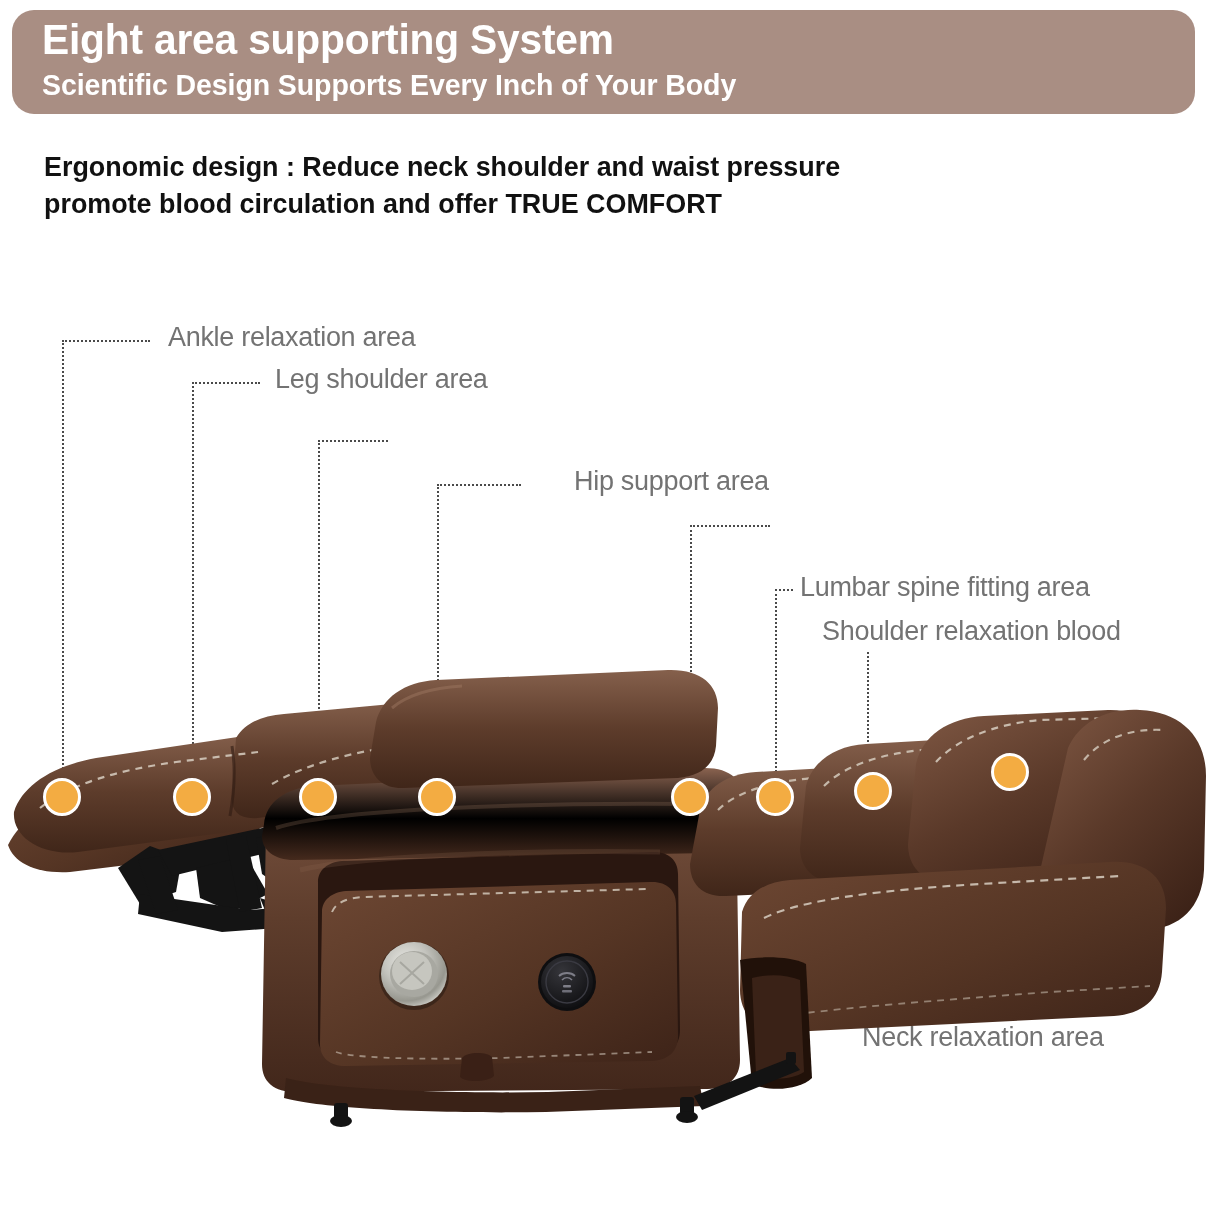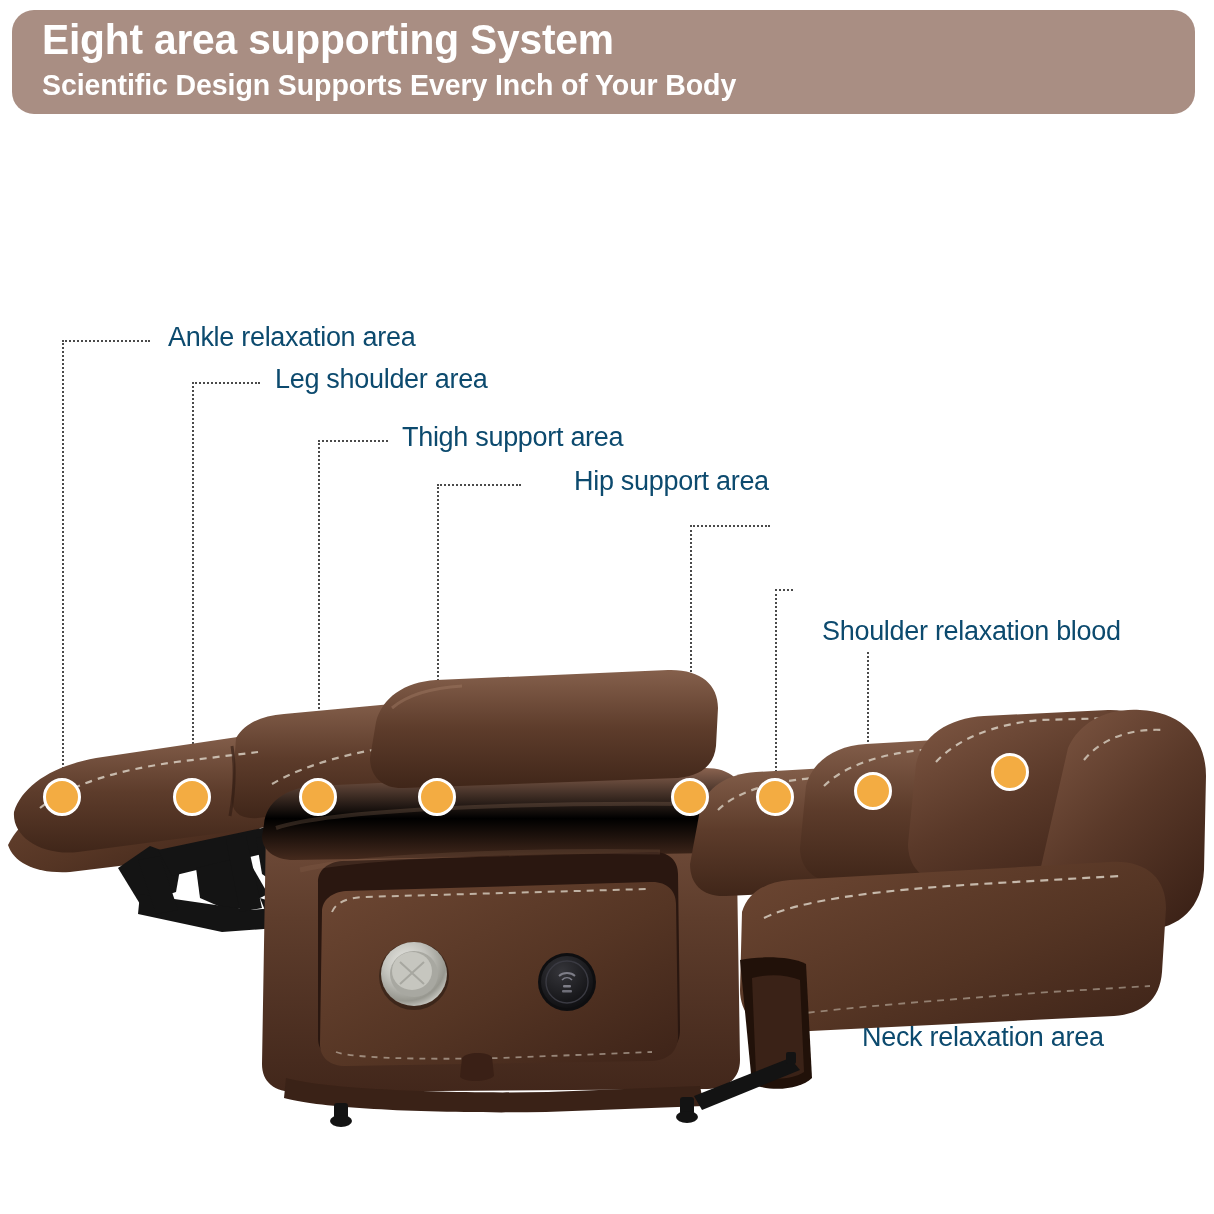--- a/index.html
+++ b/index.html
@@ -67,21 +67,21 @@
     font-weight: bold;
     line-height: 37px;
     white-space: nowrap;
     transform: scaleX(0.96);
     transform-origin: left center;
   }
 
   
   .callout {
     position: absolute;
-    color: #0c4a6e;
+    color: #737373;
     font-family: "Liberation Sans", sans-serif;
     font-size: 27px;
     line-height: 30px;
     white-space: nowrap;
     letter-spacing: -0.3px;
   }
 
   
   .leader-h {
     position: absolute;
@@ -120,20 +120,24 @@
 </head>
 <body>
 
 <div id="page">
 
   <div id="banner">
     <div id="banner-title">Eight area supporting System</div>
     <div id="banner-subtitle">Scientific Design Supports Every Inch of Your Body</div>
   </div>
 
+  <div id="intro">
+    <div class="line">Ergonomic design : Reduce neck shoulder and waist pressure</div>
+    <div class="line">promote blood circulation and offer TRUE COMFORT</div>
+  </div>
 
   <div id="chair">
     <svg width="1214" height="470" viewBox="0 0 1214 470" xmlns="http://www.w3.org/2000/svg">
       <defs>
         <linearGradient id="leatherMain" x1="0" y1="0" x2="0" y2="1">
           <stop offset="0%" stop-color="#7a5441"></stop>
           <stop offset="45%" stop-color="#5e3d2c"></stop>
           <stop offset="100%" stop-color="#42271b"></stop>
         </linearGradient>
         <linearGradient id="leatherSide" x1="0" y1="0" x2="1" y2="1">
@@ -297,22 +301,22 @@
 
   <div class="leader-h" style="left:775px; top:589px; width:18px;"></div>
   <div class="leader-v" style="left:775px; top:589px; height:199px;"></div>
 
   <div class="leader-v" style="left:867px; top:652px; height:130px;"></div>
 
   <div class="leader-v" style="left:1003px; top:810px; height:190px;"></div>
 
   <div class="callout" style="left:168px; top:322px;">Ankle relaxation area</div>
   <div class="callout" style="left:275px; top:364px;">Leg shoulder area</div>
-  <div class="callout" style="left:402px; top:422px;">Thigh support area</div>
   <div class="callout" style="left:536px; top:466px;margin-left:38px;">Hip support area</div>
+  <div class="callout" style="left:800px; top:572px;">Lumbar spine fitting area</div>
   <div class="callout" style="left:822px; top:616px;">Shoulder relaxation blood</div>
   <div class="callout" style="left:862px; top:1022px;">Neck relaxation area</div>
 
   <div class="dot" style="left:43px;  top:778px;"></div>
   <div class="dot" style="left:173px; top:778px;"></div>
   <div class="dot" style="left:299px; top:778px;"></div>
   <div class="dot" style="left:418px; top:778px;"></div>
   <div class="dot" style="left:671px; top:778px;"></div>
   <div class="dot" style="left:756px; top:778px;"></div>
   <div class="dot" style="left:854px; top:772px;"></div>

